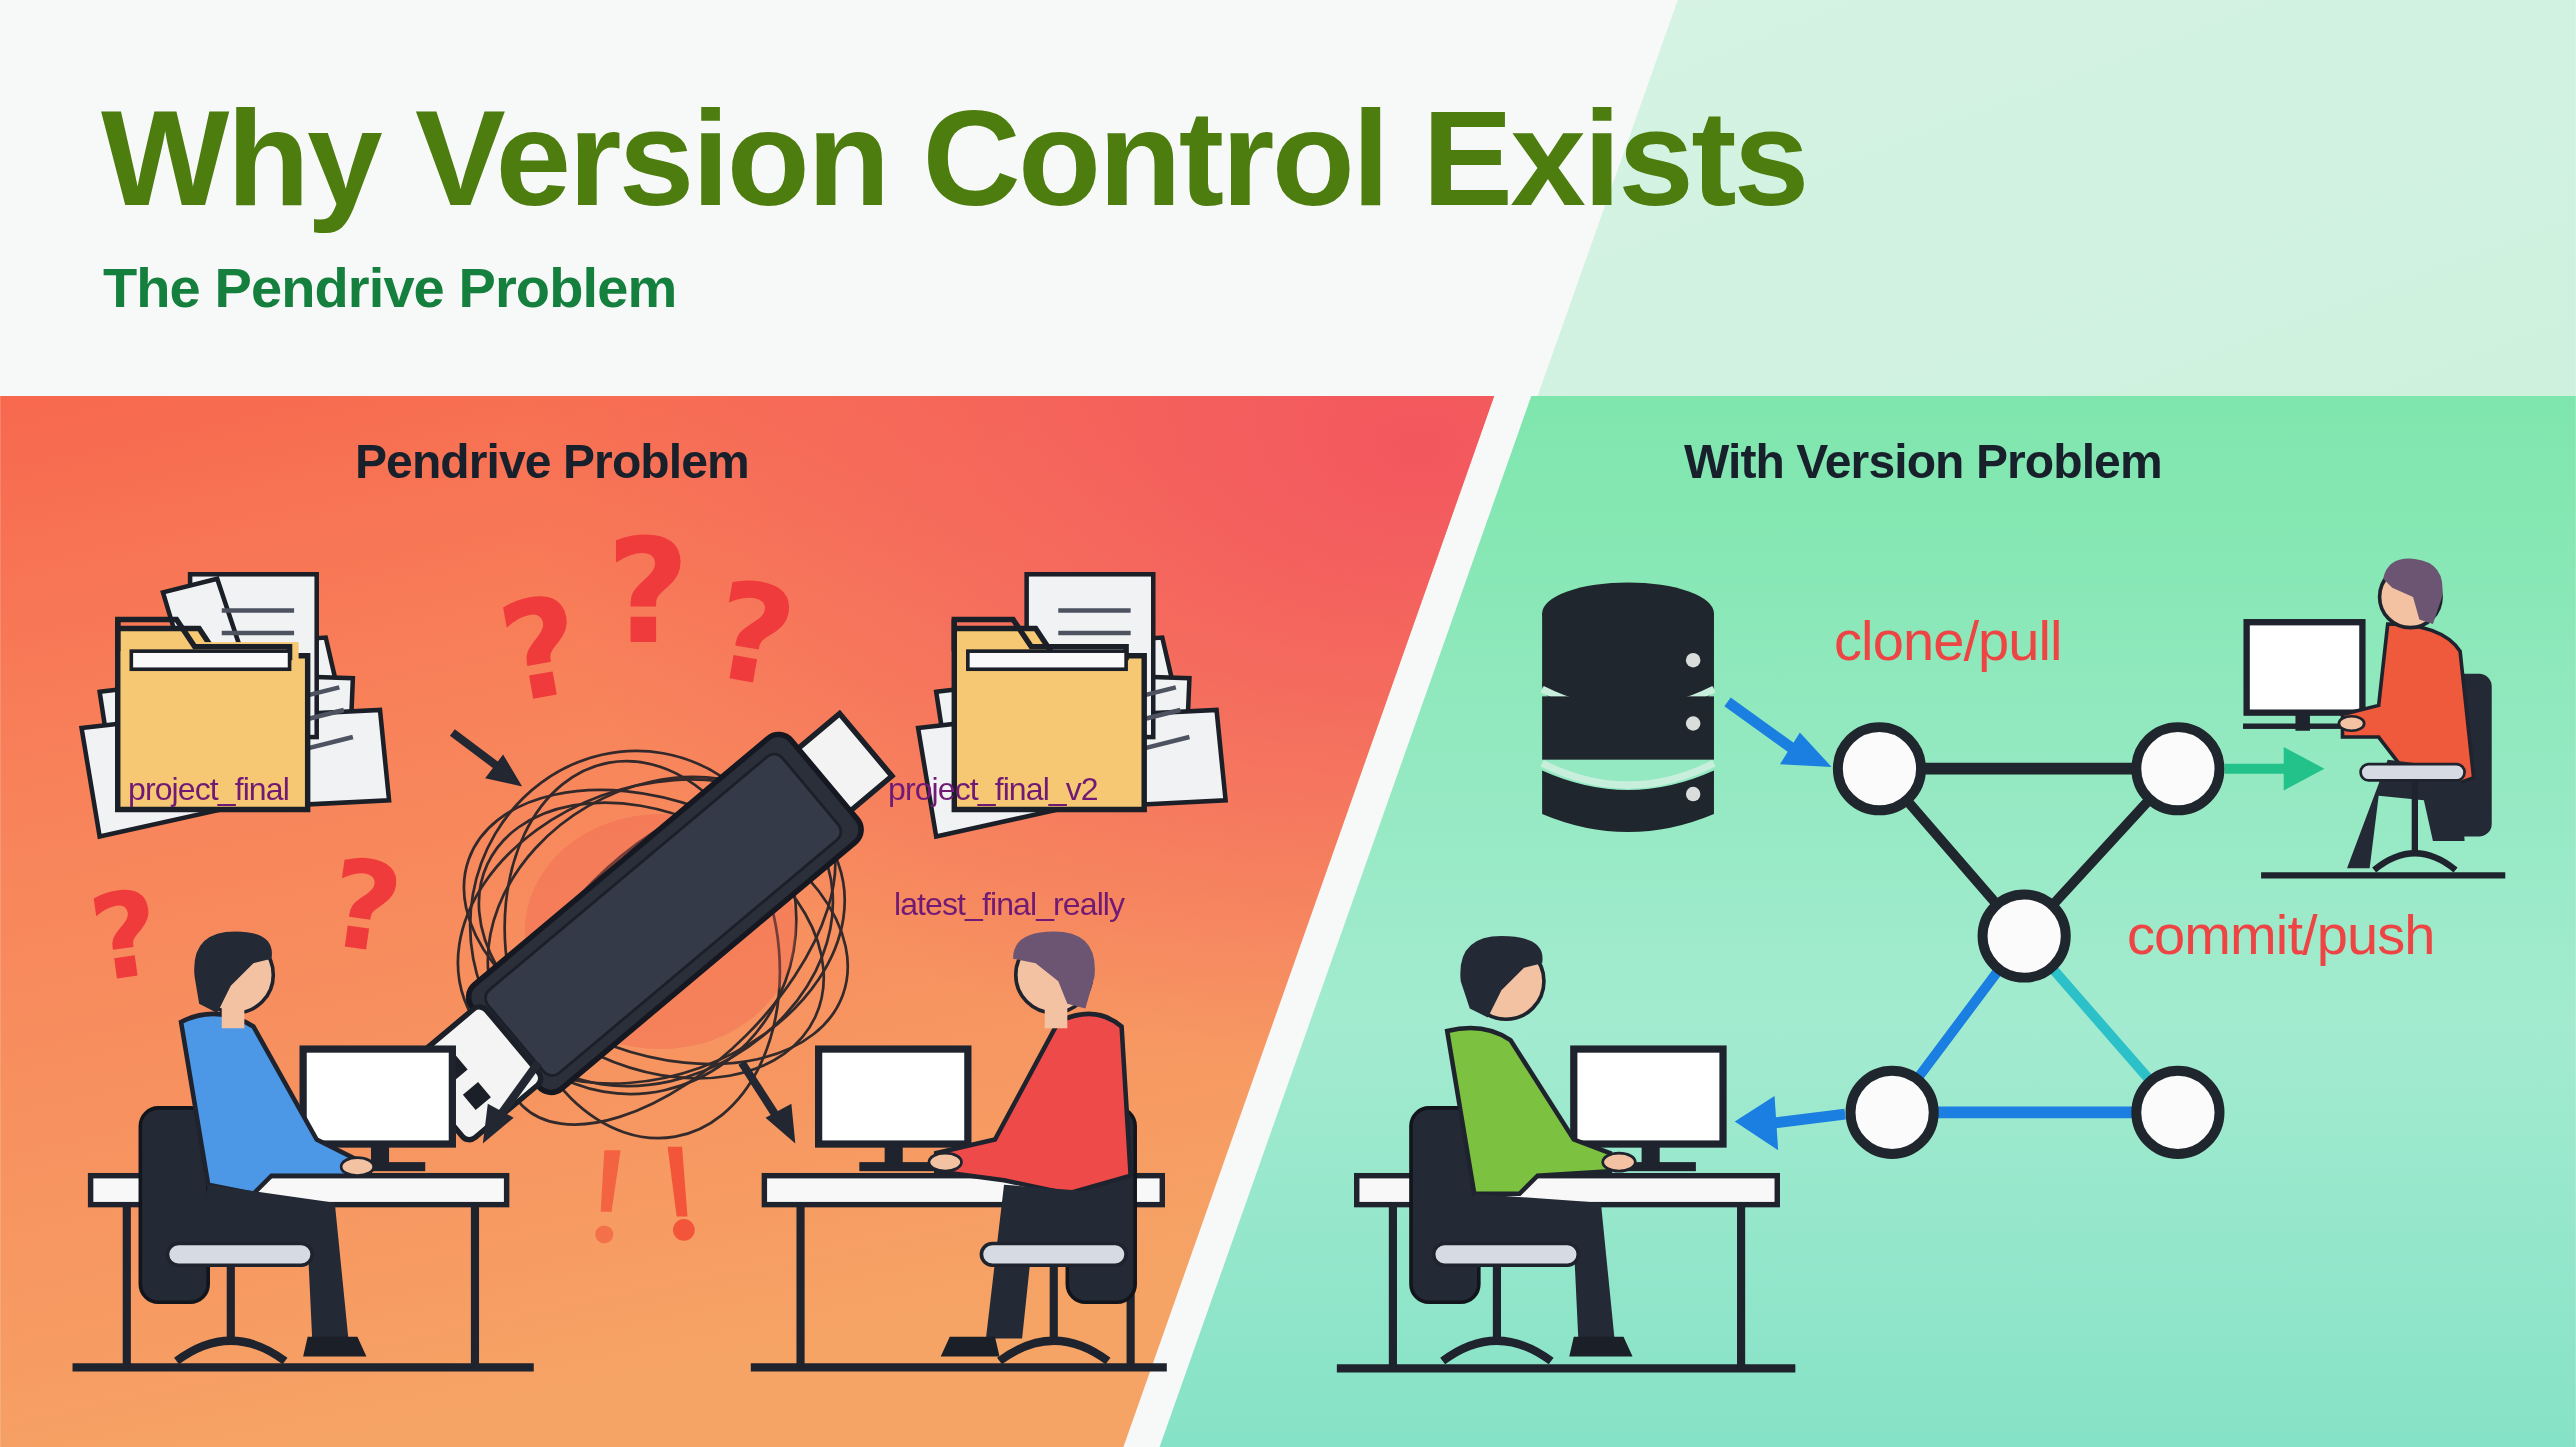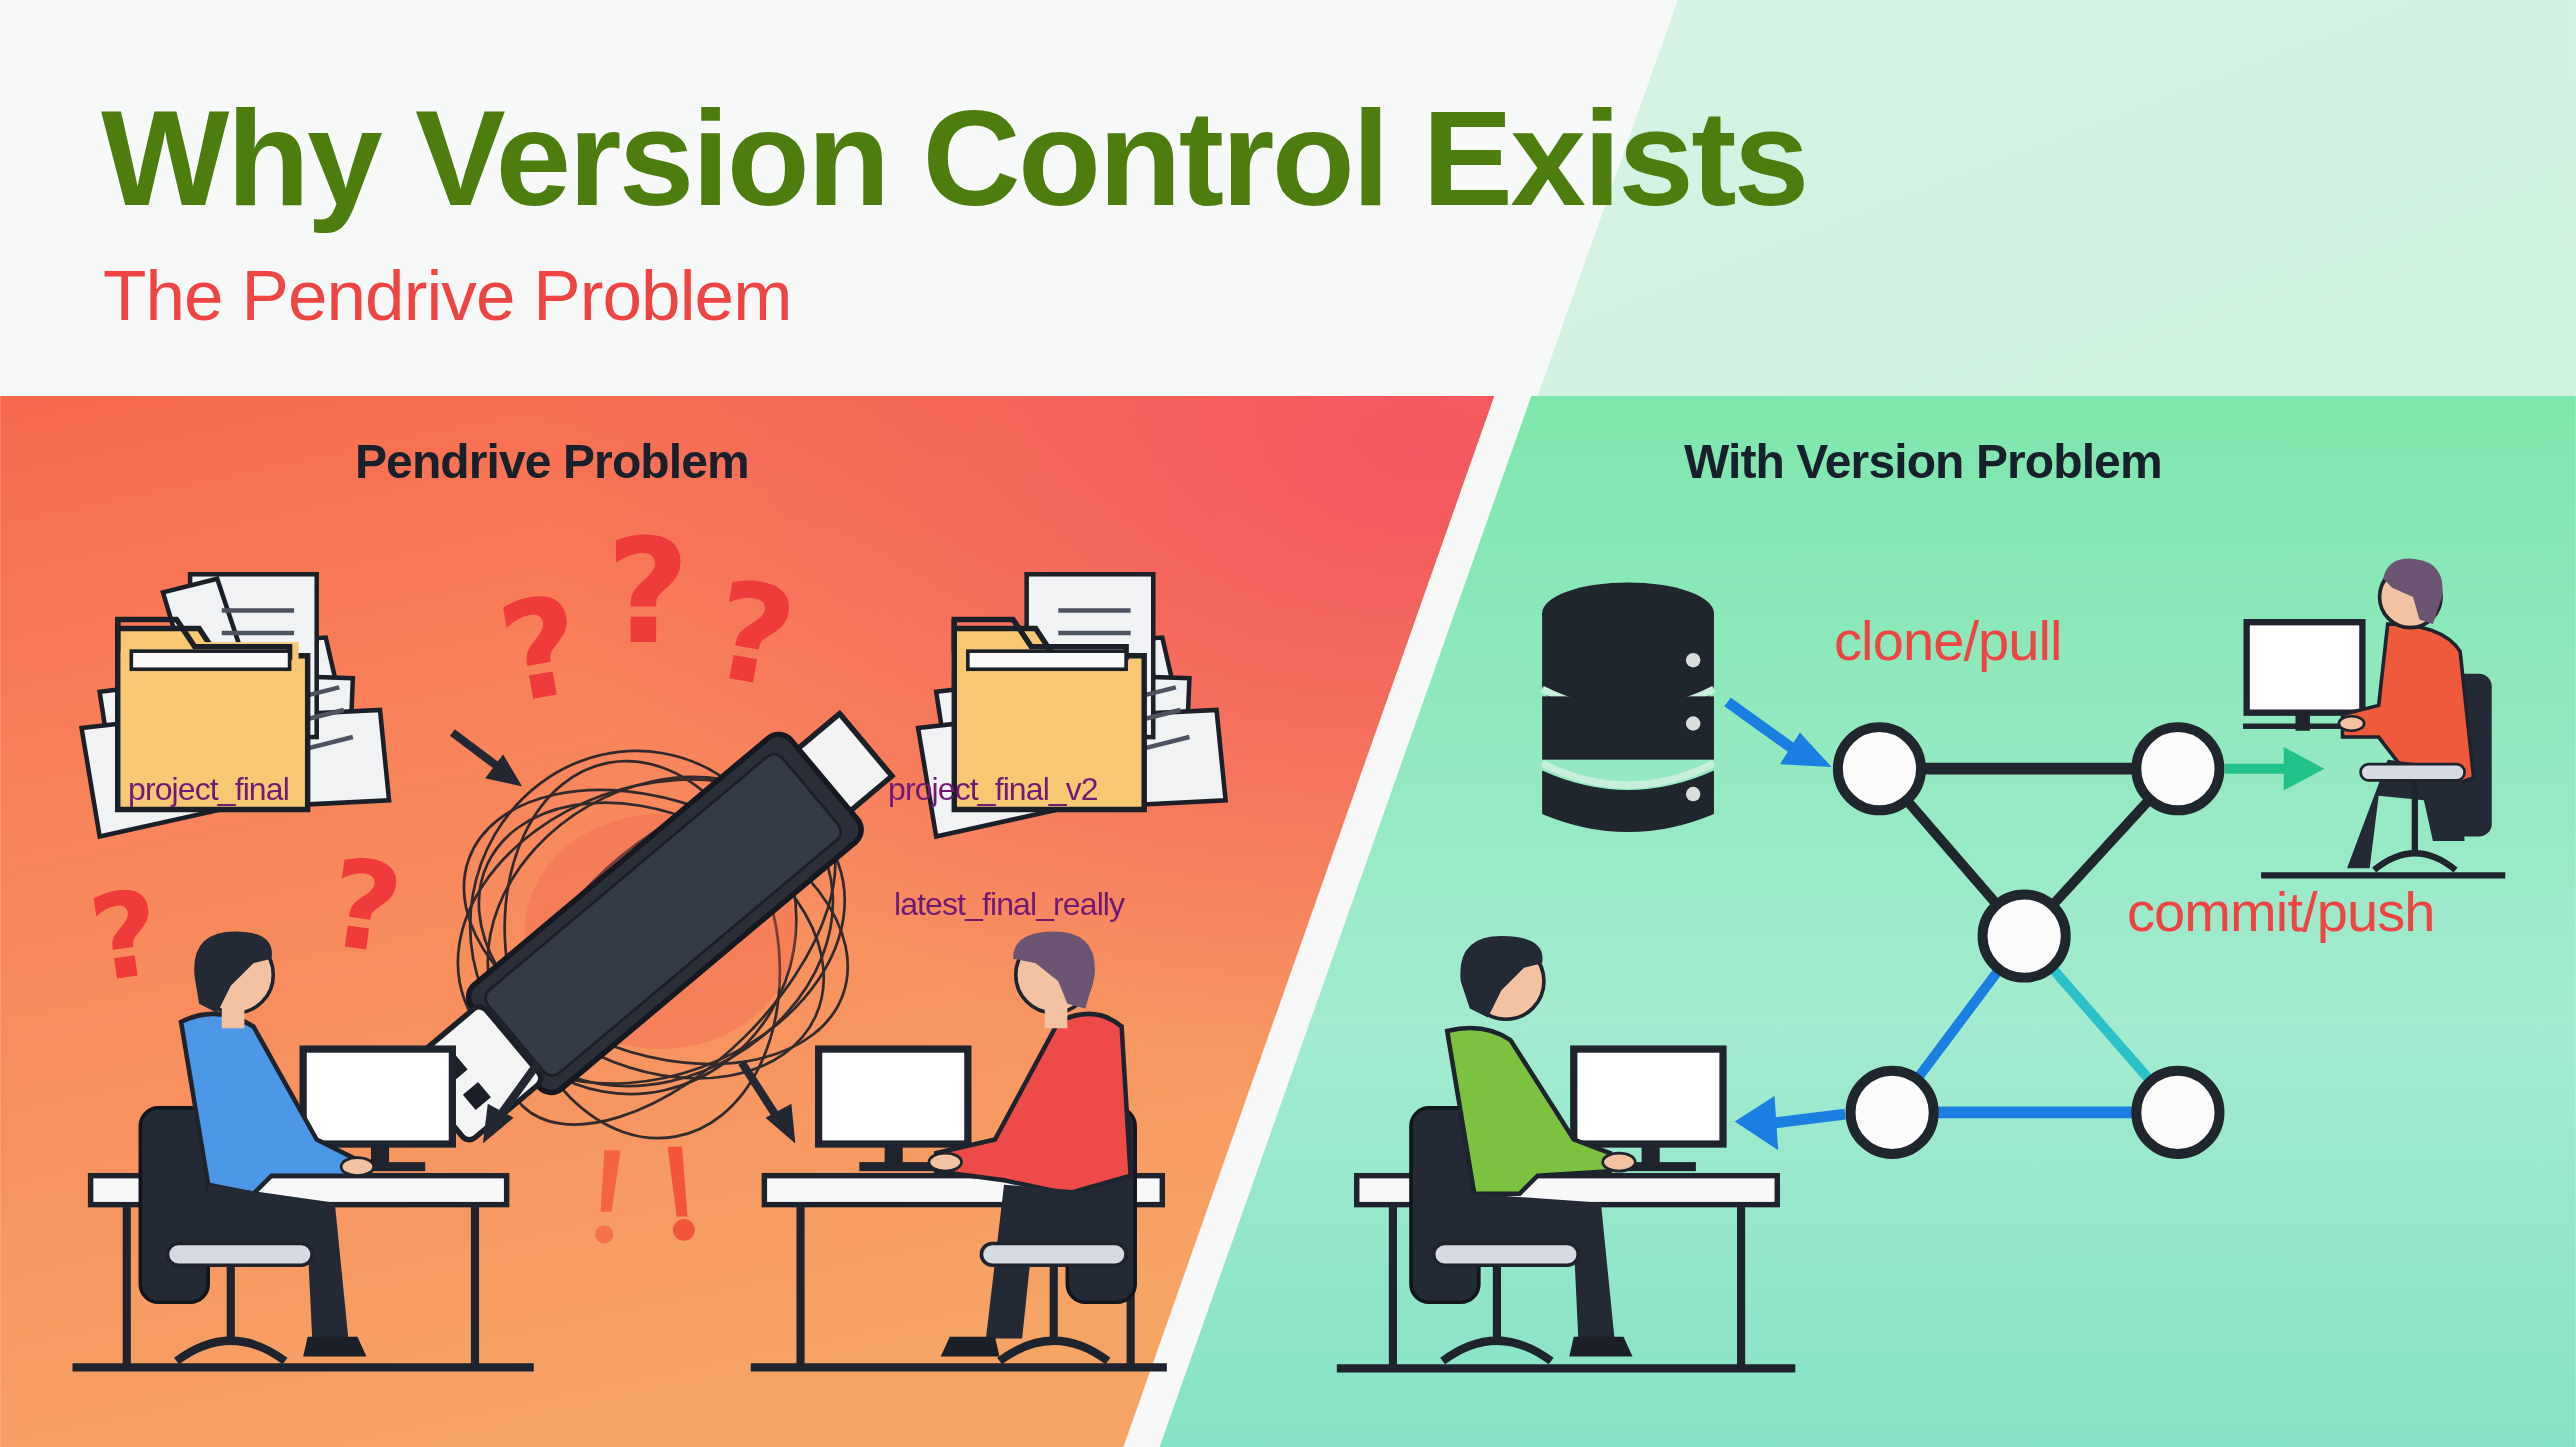--- a/index.html
+++ b/index.html
@@ -1,20 +1,20 @@
 <!DOCTYPE html>
 <html style="font-size:14.5px"><head>
 <meta charset="utf-8">
 <style>
   html,body{margin:0;padding:0;}
   body{width:2576px;height:1447px;overflow:hidden;background:#f7f8f8;font-family:"Liberation Sans",sans-serif;position:relative;}
   .layer{position:absolute;left:0;top:0;width:2576px;height:1447px;}
   svg{display:block;}
   .title{position:absolute;left:101px;top:80px;font-size:136px;font-weight:700;color:#4d7c0f;letter-spacing:-2.7px;white-space:nowrap;font-family:"Liberation Sans",sans-serif;}
-  .subtitle{position:absolute;left:103px;top:255px;font-size:71px;font-weight:400;color:#ef4444;letter-spacing:-0.9px;white-space:nowrap;}
+  .subtitle{position:absolute;left:103px;top:255px;font-size:56px;font-weight:700;color:#15803d;letter-spacing:-0.9px;white-space:nowrap;}
   .panel-title{position:absolute;font-size:48px;font-weight:700;color:#18202c;white-space:nowrap;letter-spacing:-0.9px;}
   .lbl{position:absolute;font-size:32px;color:#701a75;white-space:nowrap;letter-spacing:-0.9px;}
   .lbl-lg{position:absolute;font-size:56px;color:#ef4444;white-space:nowrap;letter-spacing:-0.9px;}
 </style>
 </head>
 <body>
 
 <svg class="layer" width="2576" height="1447" viewBox="0 0 2848 1600">
   <defs>
     <linearGradient id="redGrad" x1="0" y1="0" x2="0.3" y2="1">
@@ -271,14 +271,14 @@
     <rect x="1585" y="1375" width="160" height="24" rx="12" fill="#d6dbe3" stroke="#1e232d" stroke-width="4"></rect>
     <line x1="1655" y1="1399" x2="1655" y2="1485" stroke="#1e232d" stroke-width="9"></line>
     <path d="M1595,1505 Q1655,1460 1715,1505" fill="none" stroke="#1e232d" stroke-width="9"></path>
     <circle cx="1665" cy="1085" r="42" fill="#f2c2a2" stroke="#1e232d" stroke-width="4"></circle>
     <path d="M1615,1085 Q1610,1035 1660,1035 Q1710,1035 1705,1065 L1685,1070 L1660,1095 L1645,1125 L1625,1115 Z" fill="#232a36"></path>
     <ellipse cx="1790" cy="1285" rx="18" ry="10" fill="#f2c2a2" stroke="#1e232d" stroke-width="3"></ellipse>
   </g>
 </svg>
 
 <div class="lbl-lg" style="left:1834px;top:608px;">clone/pull</div>
-<div class="lbl-lg" style="left:2127px;top:879px;text-align:center;">commit/push</div>
+<div class="lbl-lg" style="left:2127px;top:902px;text-align:center;">commit/push</div>
 
 
 </body></html>

